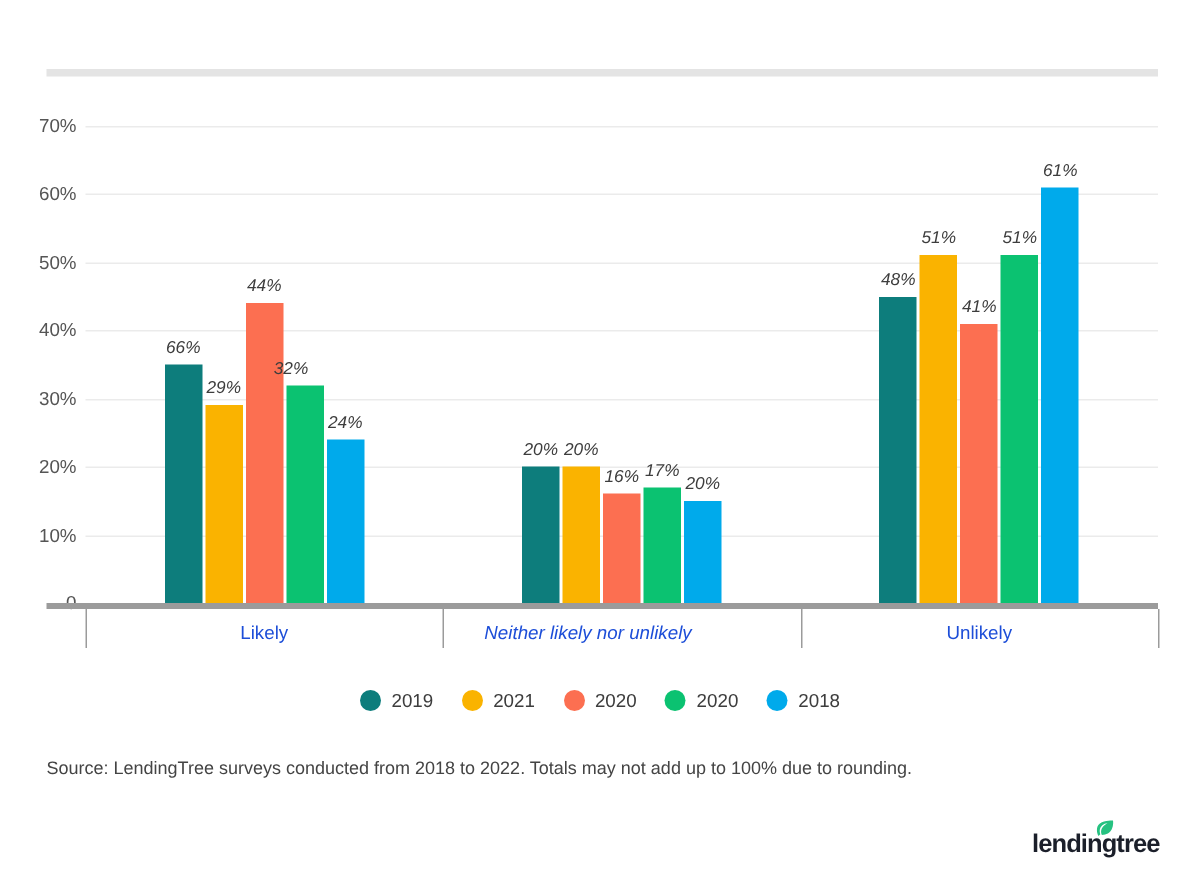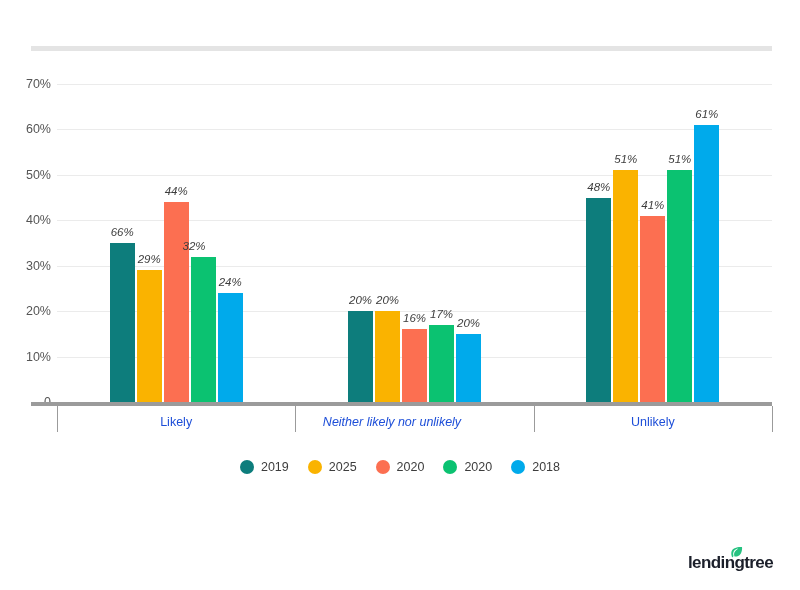--- a/index.html
+++ b/index.html
@@ -251,36 +251,37 @@
       <div class="cat-sep" style="left: 772px;"></div>
     </div>
 
   <div id="legend">
       <div class="legend-item">
         <span class="legend-dot" style="background: rgb(13, 125, 124);"></span>
         <span class="legend-text">2019</span>
       </div>
       <div class="legend-item">
         <span class="legend-dot" style="background: rgb(250, 179, 0);"></span>
-        <span class="legend-text">2025</span>
+        <span class="legend-text">2021</span>
       </div>
       <div class="legend-item">
         <span class="legend-dot" style="background: rgb(252, 111, 81);"></span>
         <span class="legend-text">2020</span>
       </div>
       <div class="legend-item">
         <span class="legend-dot" style="background: rgb(11, 194, 113);"></span>
         <span class="legend-text">2020</span>
       </div>
       <div class="legend-item">
         <span class="legend-dot" style="background: rgb(0, 170, 235);"></span>
         <span class="legend-text">2018</span>
       </div>
     </div>
 
+  <div id="source-note">Source: LendingTree surveys conducted from 2018 to 2022. Totals may not add up to 100% due to rounding.</div>
 
   <div id="logo">
     <span id="logo-leaf">
       <svg width="13" height="14" viewBox="0 0 13 14">
         <path d="M12 1 C12 1 3 0.5 1.6 5.2 C0.6 8.6 2.3 11.4 2.3 11.4 L3.6 10.1 C3.6 10.1 2.6 8.0 3.6 5.8 C4.9 3.0 8.4 2.6 8.4 2.6 C8.4 2.6 5.4 4.3 4.4 6.6 C3.5 8.7 4.6 10.6 4.6 10.6 C4.6 10.6 9.1 10.9 11.0 7.2 C12.6 4.1 12 1 12 1 Z" fill="#26c281"></path>
       </svg>
     </span>
     <span id="logo-text">lendingtree</span>
   </div>
 

